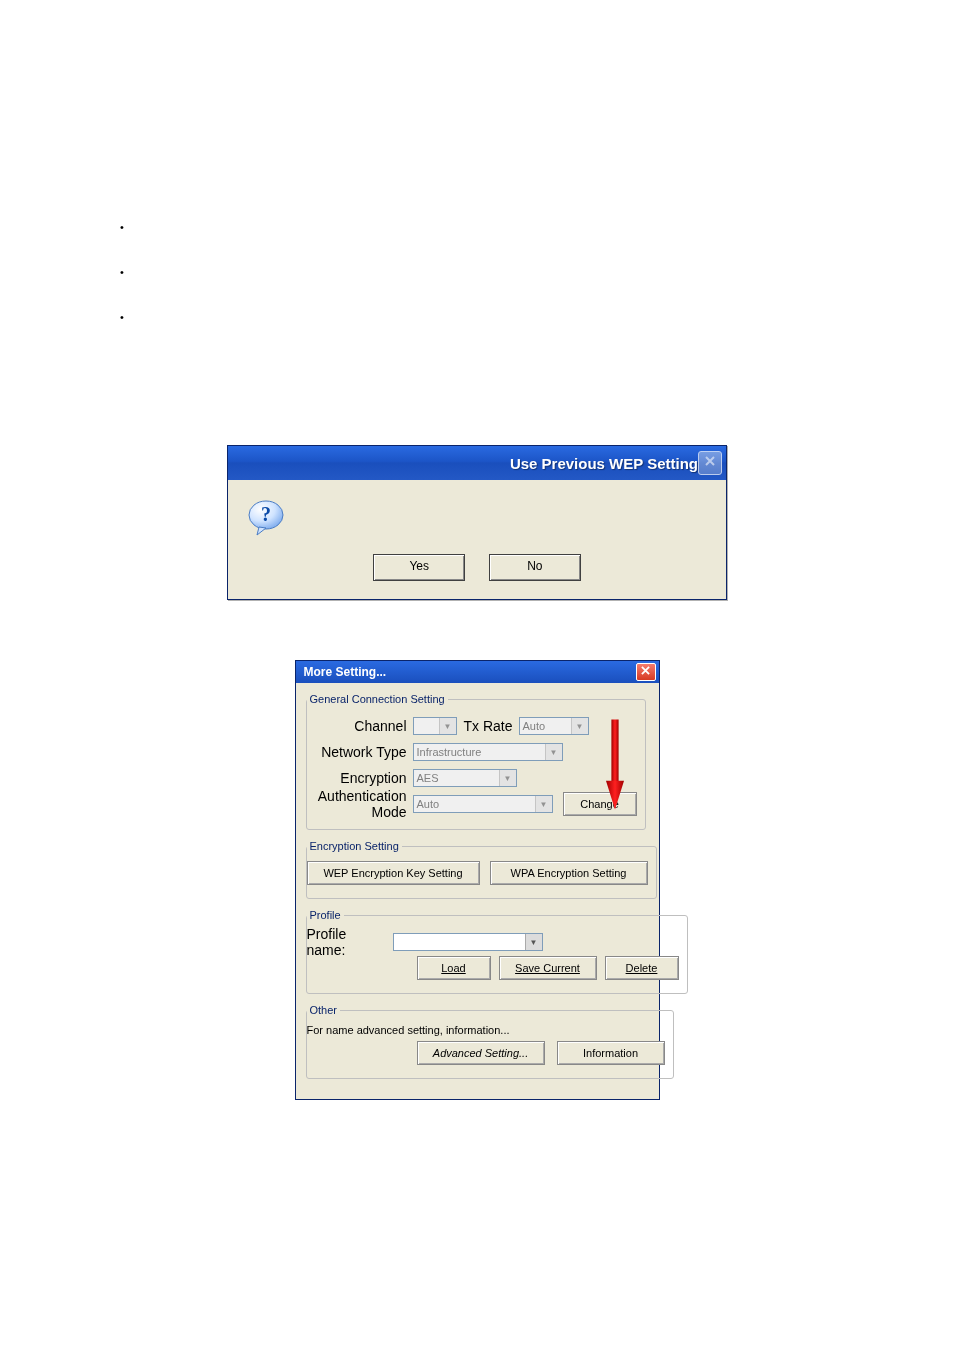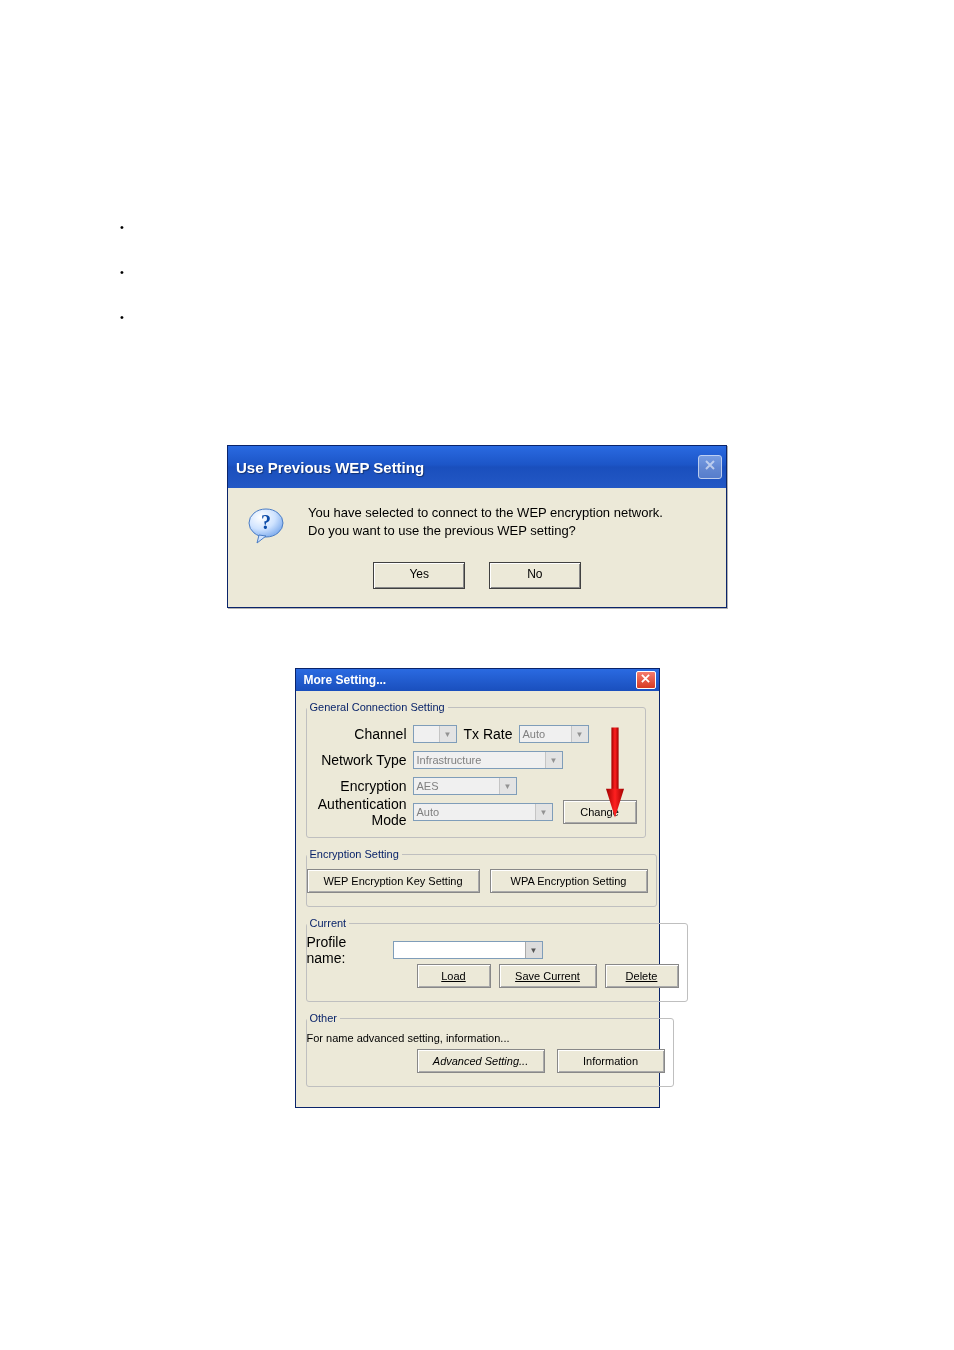--- a/index.html
+++ b/index.html
@@ -28,30 +28,30 @@
   .msgbox-wrap {
     margin: 120px auto 40px auto;
     width: 500px;
   }
   .msgbox {
     border: 1px solid #0a246a;
     background: #ece9d8;
     box-shadow: 1px 1px 0 rgba(0,0,0,0.3);
   }
   .titlebar {
-    height: 42px;
+    height: 34px;
     background: linear-gradient(to bottom, #2a6ae1 0%, #1c55c7 45%, #1a4fbd 50%, #2358c5 100%);
     color: #ffffff;
     font-weight: bold;
     font-family: "Trebuchet MS", "Tahoma", sans-serif;
     font-size: 15px;
     padding: 0 4px 0 8px;
     display: flex;
     align-items: center;
-    justify-content: space-between;
+    justify-content: flex-end;
     text-shadow: 1px 1px 1px rgba(0,0,0,0.4);
   }
   .closebtn {
     width: 22px;
     height: 22px;
     background: linear-gradient(to bottom, #9bb6e8, #6e8fd1);
     border: 1px solid #ffffff;
     border-radius: 3px;
     color: #ffffff;
     font-size: 14px;
@@ -245,24 +245,20 @@
                 <stop offset="0%" stop-color="#ffffff"></stop>
                 <stop offset="60%" stop-color="#cfe3ff"></stop>
                 <stop offset="100%" stop-color="#8ab4f0"></stop>
               </radialGradient>
             </defs>
             <ellipse cx="20" cy="17" rx="17" ry="14" fill="url(#bub)" stroke="#4a7cc4" stroke-width="1"></ellipse>
             <path d="M13 29 L11 37 L20 30 Z" fill="#cfe3ff" stroke="#4a7cc4" stroke-width="1"></path>
             <text x="20" y="23" text-anchor="middle" font-family="Georgia, serif" font-size="20" font-weight="bold" fill="#0a4aa8">?</text>
           </svg>
         </div>
-        <div class="msgtext">
-          <span>You have selected to connect to the WEP encryption network.</span><br>
-          <span>Do you want to use the previous WEP setting?</span>
-        </div>
       </div>
       <div class="msgbuttons">
         <div class="xp-btn">Yes</div>
         <div class="xp-btn">No</div>
       </div>
     </div>
   </div>
 
   <div class="more-wrap">
     <div class="more-win">
@@ -334,21 +330,21 @@
 
         <fieldset class="grp">
           <legend>Encryption Setting</legend>
           <div class="row">
             <div class="btn" style="width:155px;">WEP Encryption Key Setting</div>
             <div class="btn" style="width:140px; margin-left:10px;">WPA Encryption Setting</div>
           </div>
         </fieldset>
 
         <fieldset class="grp">
-          <legend>Current</legend>
+          <legend>Profile</legend>
           <div class="row">
             <div class="lbl" style="width:80px; text-align:left;">Profile name:</div>
             <div class="sel" style="width:150px;">
               <span></span>
                 <span class="dd">▼</span>
             </div>
           </div>
           <div class="row" style="justify-content:flex-end; gap:8px; padding-left:110px;text-decoration:underline;">
             <div class="btn" style="width:56px;">Load</div>
             <div class="btn" style="width:80px;">Save Current</div>

